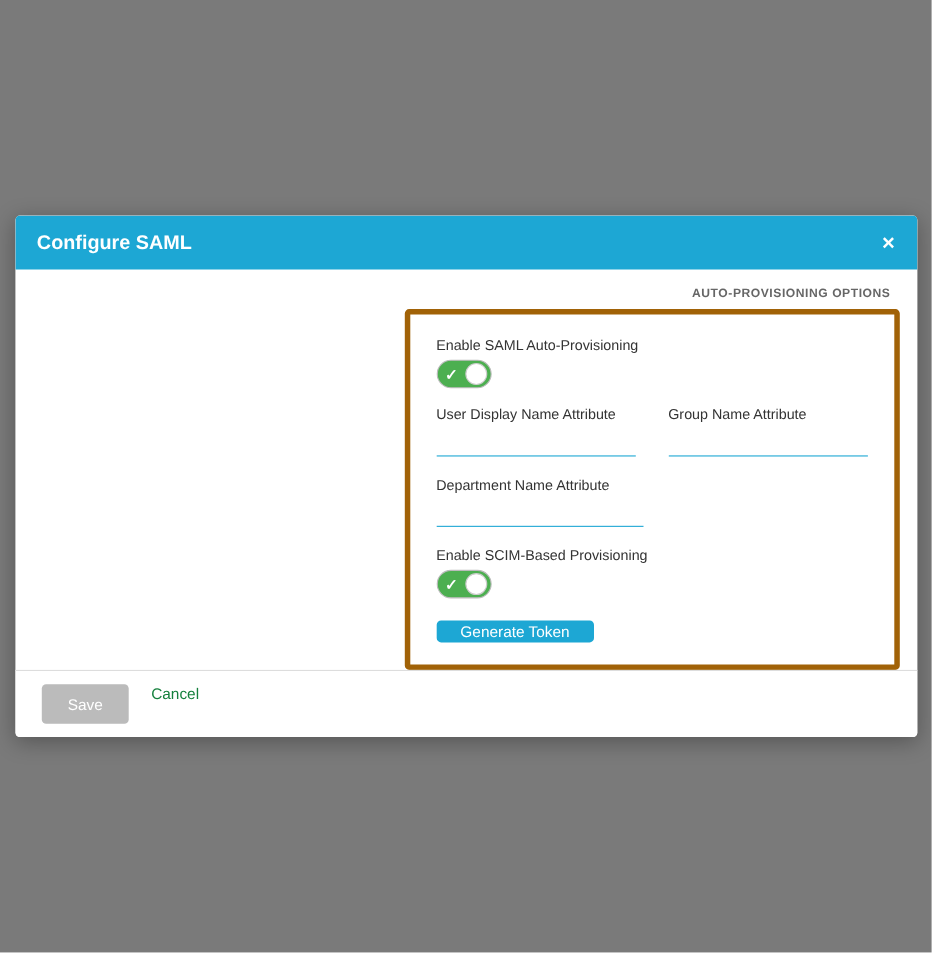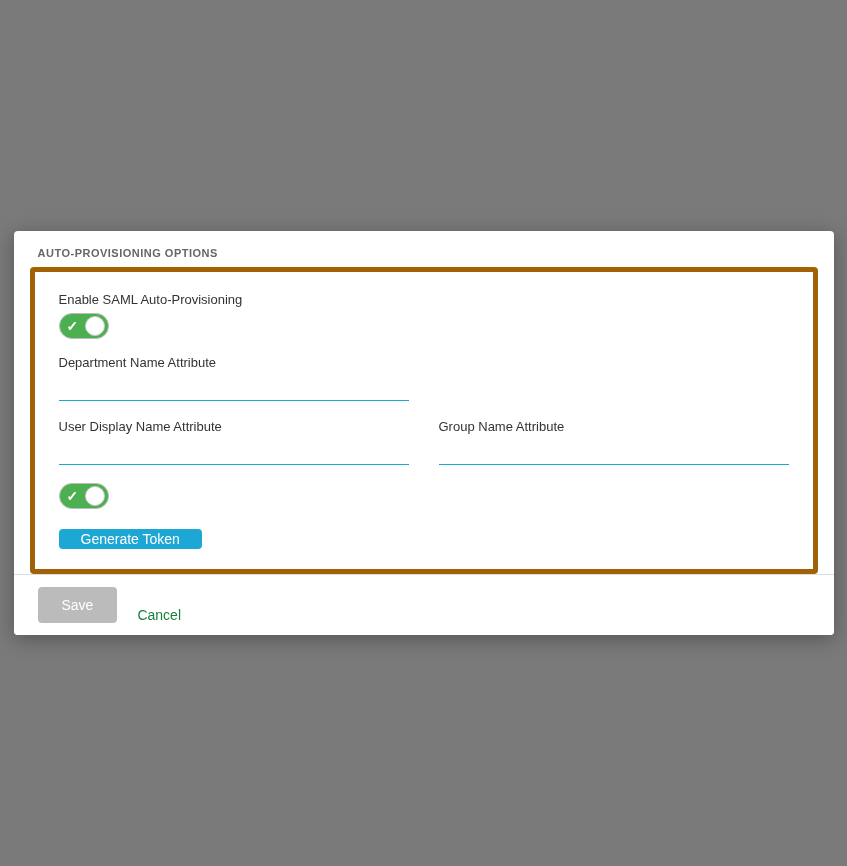--- a/index.html
+++ b/index.html
@@ -50,20 +50,21 @@
       cursor: pointer;
       font-weight: bold;
       line-height: 1;
     }
     .modal-body {
       padding: 0;
       overflow-y: auto;
       flex: 1;
       display: flex;
       flex-direction: column;
+      align-items: flex-end;
     }
     
     .modal-body::-webkit-scrollbar { width: 10px; }
     .modal-body::-webkit-scrollbar-track { background: #f1f1f1; }
     .modal-body::-webkit-scrollbar-thumb { background: #ccc; border-radius: 4px; }
     .section-header {
       font-size: 11px;
       font-weight: bold;
       color: #666;
       letter-spacing: 0.5px;
@@ -176,21 +177,21 @@
       padding: 2px 22px;
       font-size: 14px;
       cursor: pointer;
       margin-top: 4px;
     }
     .modal-footer {
       border-top: 1px solid #ddd;
       padding: 12px 24px;
       display: flex;
       gap: 20px;
-      align-items: flex-end;
+      align-items: flex-start;
       background: #fff;
     }
     .footer-save-btn {
       background: #bbb;
       color: #fff;
       border: none;
       border-radius: 4px;
       padding: 10px 24px;
       font-size: 14px;
       cursor: pointer;
@@ -202,20 +203,24 @@
       font-size: 14px;
       cursor: pointer;
     }
   </style>
 </head>
 <body>
 
 <div class="modal-overlay">
   <div class="modal">
 
+    <div class="modal-header">
+      <span class="modal-header-title">Configure SAML</span>
+      <button class="modal-close-btn">×</button>
+    </div>
 
     <div class="modal-body">
       <div class="section-header">AUTO-PROVISIONING OPTIONS</div>
 
       <div class="section-content">
 
         
         <div style="margin-bottom: 16px;">
           <div class="field-label">Enable SAML Auto-Provisioning</div>
           <div class="toggle-row">
@@ -223,40 +228,41 @@
               <div class="toggle-track">
                 <span class="toggle-check">✓</span>
                 <div class="toggle-thumb"></div>
               </div>
             </div>
           </div>
         </div>
 
         
         <div class="field-row">
+          <div class="field-col">
+            <label class="field-label">User Display Name Attribute</label>
+            <input class="field-input" type="text" value="" style="">
+          </div>
+          <div class="field-col">
+            <label class="field-label">Group Name Attribute</label>
+            <input class="field-input" type="text" value="" style="">
+          </div>
+        </div>
+
+        
+        <div class="field-row">
           <div class="field-col" style="max-width: 48%;">
             <label class="field-label">Department Name Attribute</label>
             <input class="field-input" type="text" value="" style="">
           </div>
         </div>
 
         
-        <div class="field-row">
-          <div class="field-col">
-            <label class="field-label">User Display Name Attribute</label>
-            <input class="field-input" type="text" value="" style="">
-          </div>
-          <div class="field-col">
-            <label class="field-label">Group Name Attribute</label>
-            <input class="field-input" type="text" value="" style="">
-          </div>
-        </div>
-
-        
         <div style="margin-bottom: 16px;">
+          <div class="field-label">Enable SCIM-Based Provisioning</div>
           <div class="toggle-row">
             <div class="toggle-switch">
               <div class="toggle-track">
                 <span class="toggle-check">✓</span>
                 <div class="toggle-thumb"></div>
               </div>
             </div>
           </div>
         </div>
 

